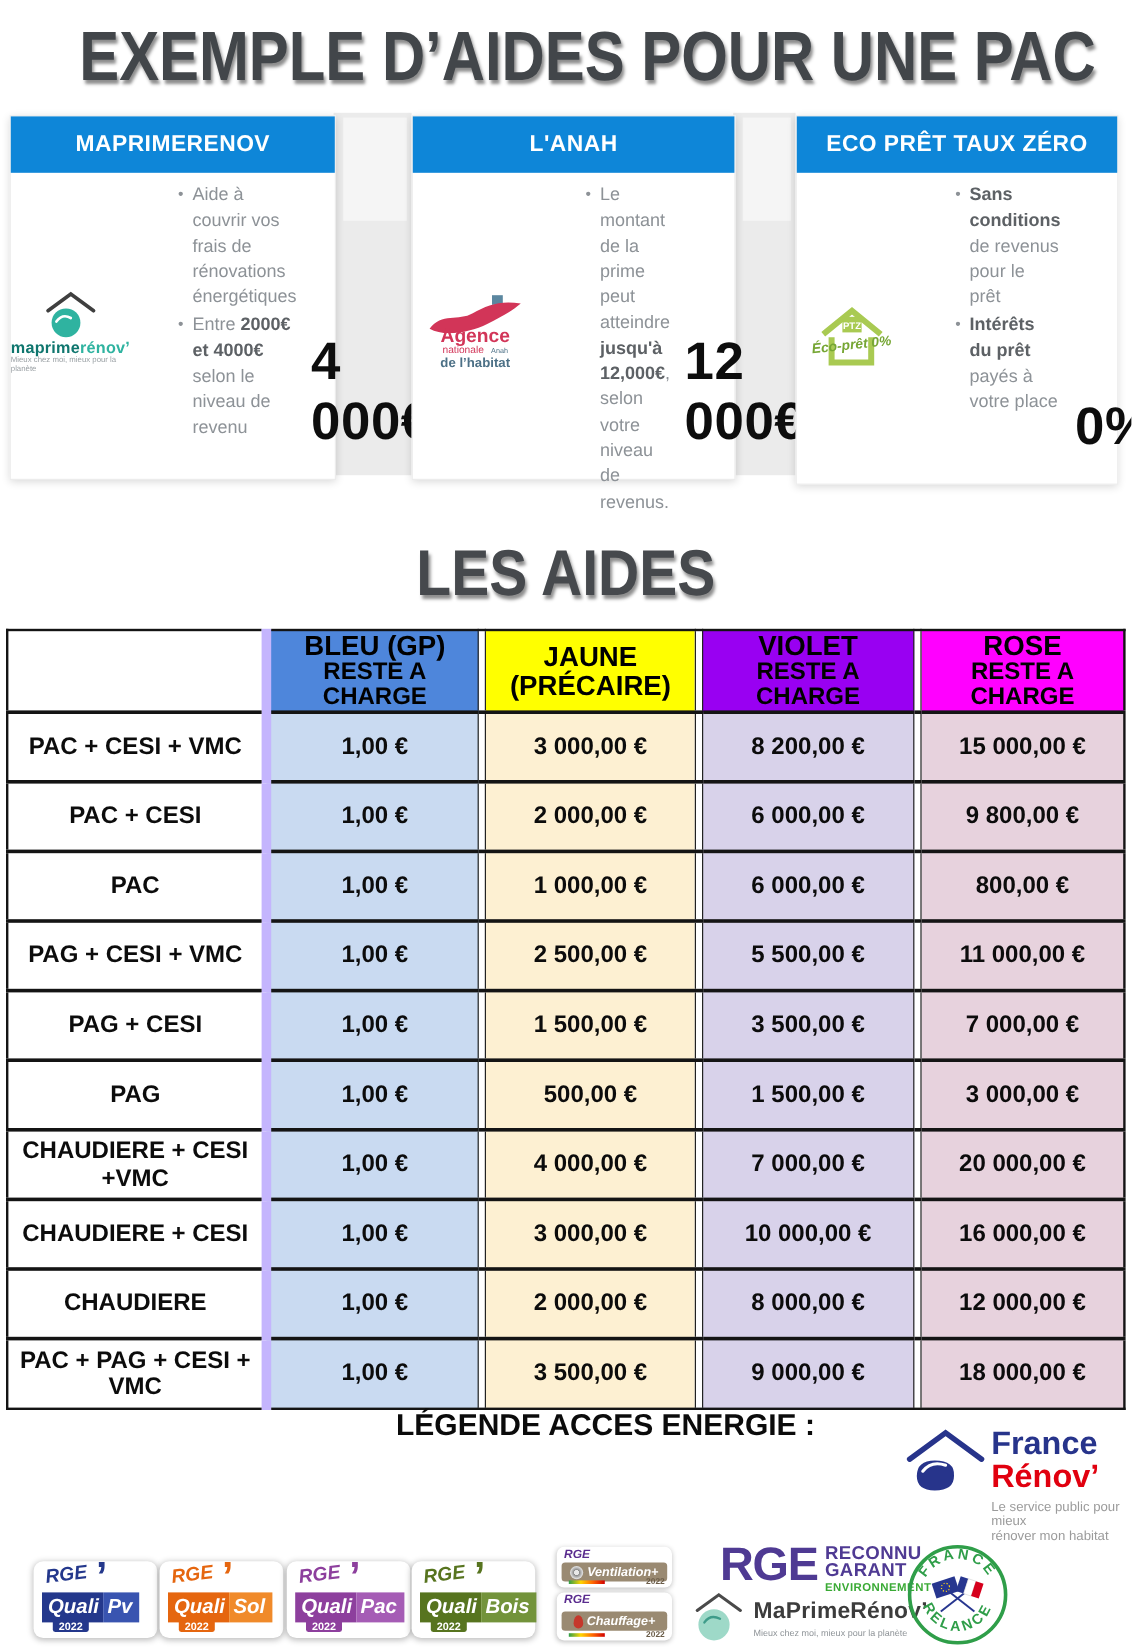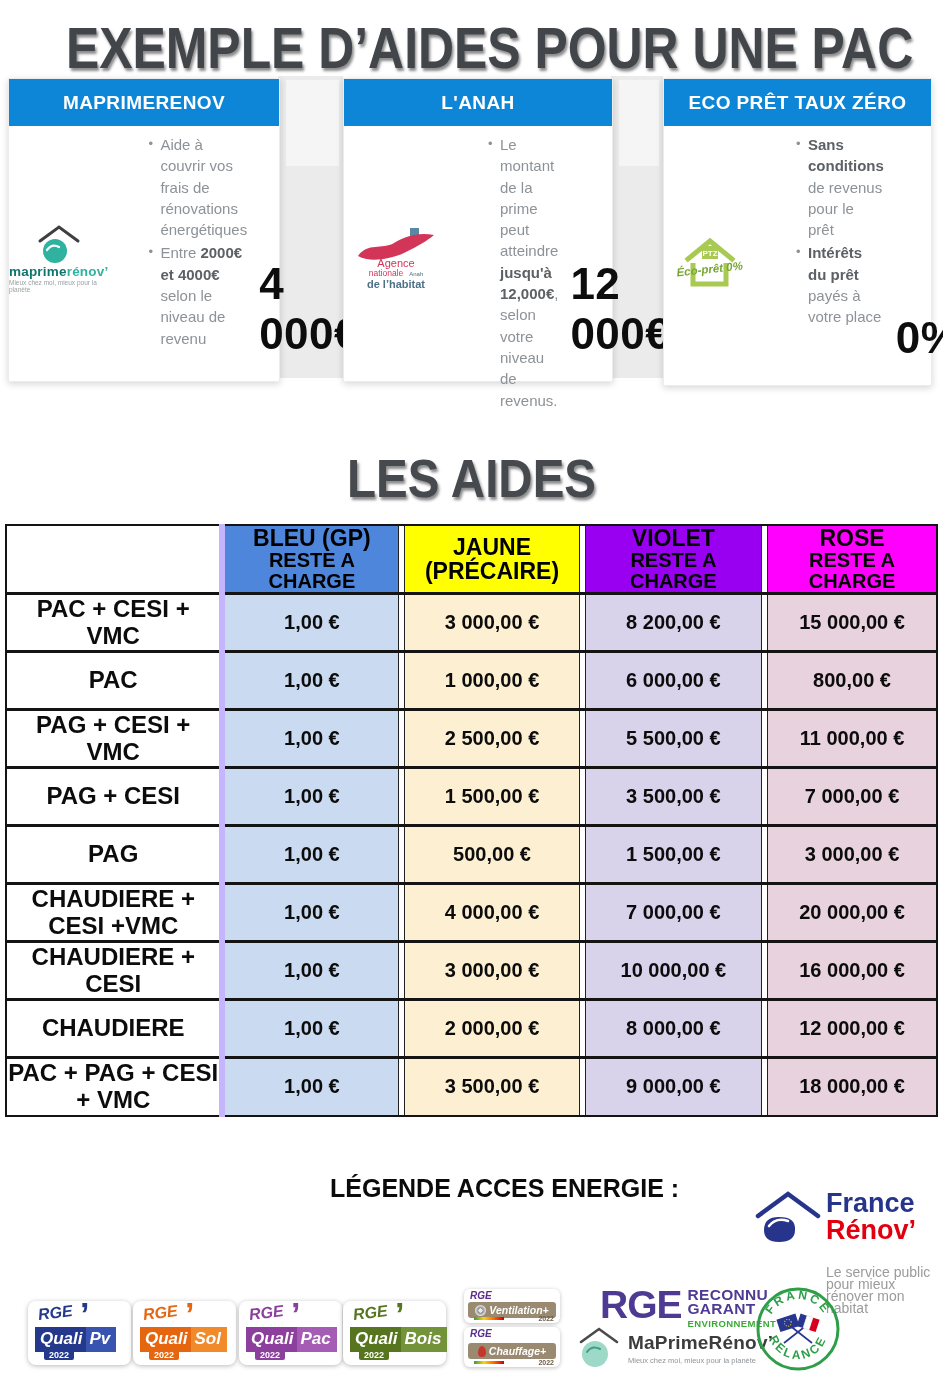--- a/index.html
+++ b/index.html
@@ -10,21 +10,21 @@
   .main-title{position:absolute;top:14px;left:0;width:943px;text-align:center;
     font-size:58px;font-weight:700;color:#42464a;white-space:nowrap;
     transform:scaleX(.86);transform-origin:center;
     text-shadow:2px 3px 3px rgba(0,0,0,.45);}
   .section-title{position:absolute;top:447px;left:0;width:943px;text-align:center;
     font-size:54px;font-weight:700;color:#46494d;white-space:nowrap;
     transform:scaleX(.88);transform-origin:center;
     text-shadow:2px 3px 3px rgba(0,0,0,.45);}
 
   
-  .cards{position:absolute;top:76px;left:0;width:943px;height:312px;}
+  .cards{position:absolute;top:94px;left:0;width:943px;height:312px;}
   .gap-strip{position:absolute;top:0;height:302px;background:#ebebeb;}
   .gap-strip .gap-top{position:absolute;top:4px;left:8px;right:4px;height:86px;background:#f5f5f5;}
   .gap1{left:278px;width:65px;}
   .gap2{left:611px;width:52px;}
   .card{position:absolute;top:2px;background:#fff;border:1px solid #ececec;
         box-shadow:0 2px 7px rgba(0,0,0,.16);}
   .card1{left:8px;width:270px;height:302px;}
   .card2{left:343px;width:268px;height:302px;}
   .card3{left:663px;width:267px;height:306px;}
   .card-header{height:47px;background:#0e86d8;color:#fff;font-weight:700;font-size:19px;
@@ -37,40 +37,40 @@
   .card li b{color:#5d6165;}
   .amount{margin-top:auto;margin-bottom:22px;font-size:44px;font-weight:700;color:#0d0d0d;letter-spacing:.5px;}
 
   
   .mpr-brand{font-size:13.5px;letter-spacing:.2px;line-height:13px;}
   .mpr-brand b{color:#0f766e;}
   .mpr-brand span{color:#2fb3a0;font-weight:700;}
   .mpr-tag{font-size:6.5px;color:#9aa0a4;margin-top:1px;}
   
   .anah-text{text-align:center;line-height:10px;margin-top:-2px;}
-  .anah-l1{font-size:11px;font-weight:400;color:#d23558;display:block;}
+  .anah-l1{font-size:16px;font-weight:700;color:#d23558;display:block;}
   .anah-l2{font-size:8.5px;color:#d23558;display:block;}
   .anah-l2 em{font-style:normal;font-size:6px;color:#4c7086;margin-left:6px;}
   .anah-l3{font-size:11px;font-weight:700;color:#4c7086;display:block;}
   
   .fr-logo{position:absolute;top:1182px;left:748px;width:195px;height:112px;}
   .fr-house{position:absolute;left:6px;top:4px;}
   .fr-words{position:absolute;left:78px;top:8px;line-height:27px;}
   .fr-name1{display:block;font-size:27px;font-weight:700;color:#27348b;}
   .fr-name2{display:block;font-size:27px;font-weight:700;color:#e1000f;}
-  .fr-tag{position:absolute;left:78px;top:84px;font-size:14px;color:#9b9b9b;line-height:12px;}
+  .fr-tag{position:absolute;left:78px;top:68px;font-size:11px;color:#9b9b9b;line-height:12px;}
 
   
   table.aid-table{position:absolute;top:524px;left:5px;width:933px;border-collapse:collapse;
     table-layout:fixed;border:2px solid #141414;}
   .aid-table td{border-bottom:3px solid #141414;text-align:center;vertical-align:middle;padding:0;}
   .aid-table tr:last-child td{border-bottom:none;}
   .aid-table tr.hdr{height:62px;}
   .aid-table tr.datarow{height:58px;}
-  td.lbl{background:#fff;border-right:6px solid #c4b5fd;font-weight:700;font-size:24px;color:#0c0c0c;line-height:1.12;}
+  td.lbl{background:#fff;border-right:8px solid #c4b5fd;font-weight:700;font-size:20px;color:#0c0c0c;line-height:1.12;}
   td.gut{background:#fff;}
   td.hc{color:#000;font-weight:700;line-height:1.05;}
   td.hc .h1{display:block;font-size:23px;}
   td.hc .h2{display:block;font-size:20px;}
   .h-blue{background:#4e86db;border-left:1px solid #222;border-right:1px solid #222;}
   .h-yellow{background:#ffff00;border-left:1px solid #222;border-right:1px solid #222;}
   .h-violet{background:#9900f2;border-left:1px solid #222;border-right:1px solid #222;}
   .h-rose{background:#ff00ff;border-left:1px solid #222;border-right:1px solid #222;}
   td.val{font-weight:700;font-size:20px;color:#0c0c0c;border-left:1px solid #222;border-right:1px solid #222;}
   .c-blue{background:#c9daf1;}
@@ -246,20 +246,30 @@
       <td class="lbl">PAC + CESI + VMC</td>
       <td class="val c-blue">1,00 €</td>
           <td class="gut"></td>
       <td class="val c-yellow">3 000,00 €</td>
           <td class="gut"></td>
       <td class="val c-violet">8 200,00 €</td>
           <td class="gut"></td>
       <td class="val c-rose">15 000,00 €</td>
     </tr>
     <tr class="datarow">
+      <td class="lbl">PAC + CESI</td>
+      <td class="val c-blue">1,00 €</td>
+          <td class="gut"></td>
+      <td class="val c-yellow">2 000,00 €</td>
+          <td class="gut"></td>
+      <td class="val c-violet">6 000,00 €</td>
+          <td class="gut"></td>
+      <td class="val c-rose">9 800,00 €</td>
+    </tr>
+    <tr class="datarow">
       <td class="lbl">PAC</td>
       <td class="val c-blue">1,00 €</td>
           <td class="gut"></td>
       <td class="val c-yellow">1 000,00 €</td>
           <td class="gut"></td>
       <td class="val c-violet">6 000,00 €</td>
           <td class="gut"></td>
       <td class="val c-rose">800,00 €</td>
     </tr>
     <tr class="datarow">

